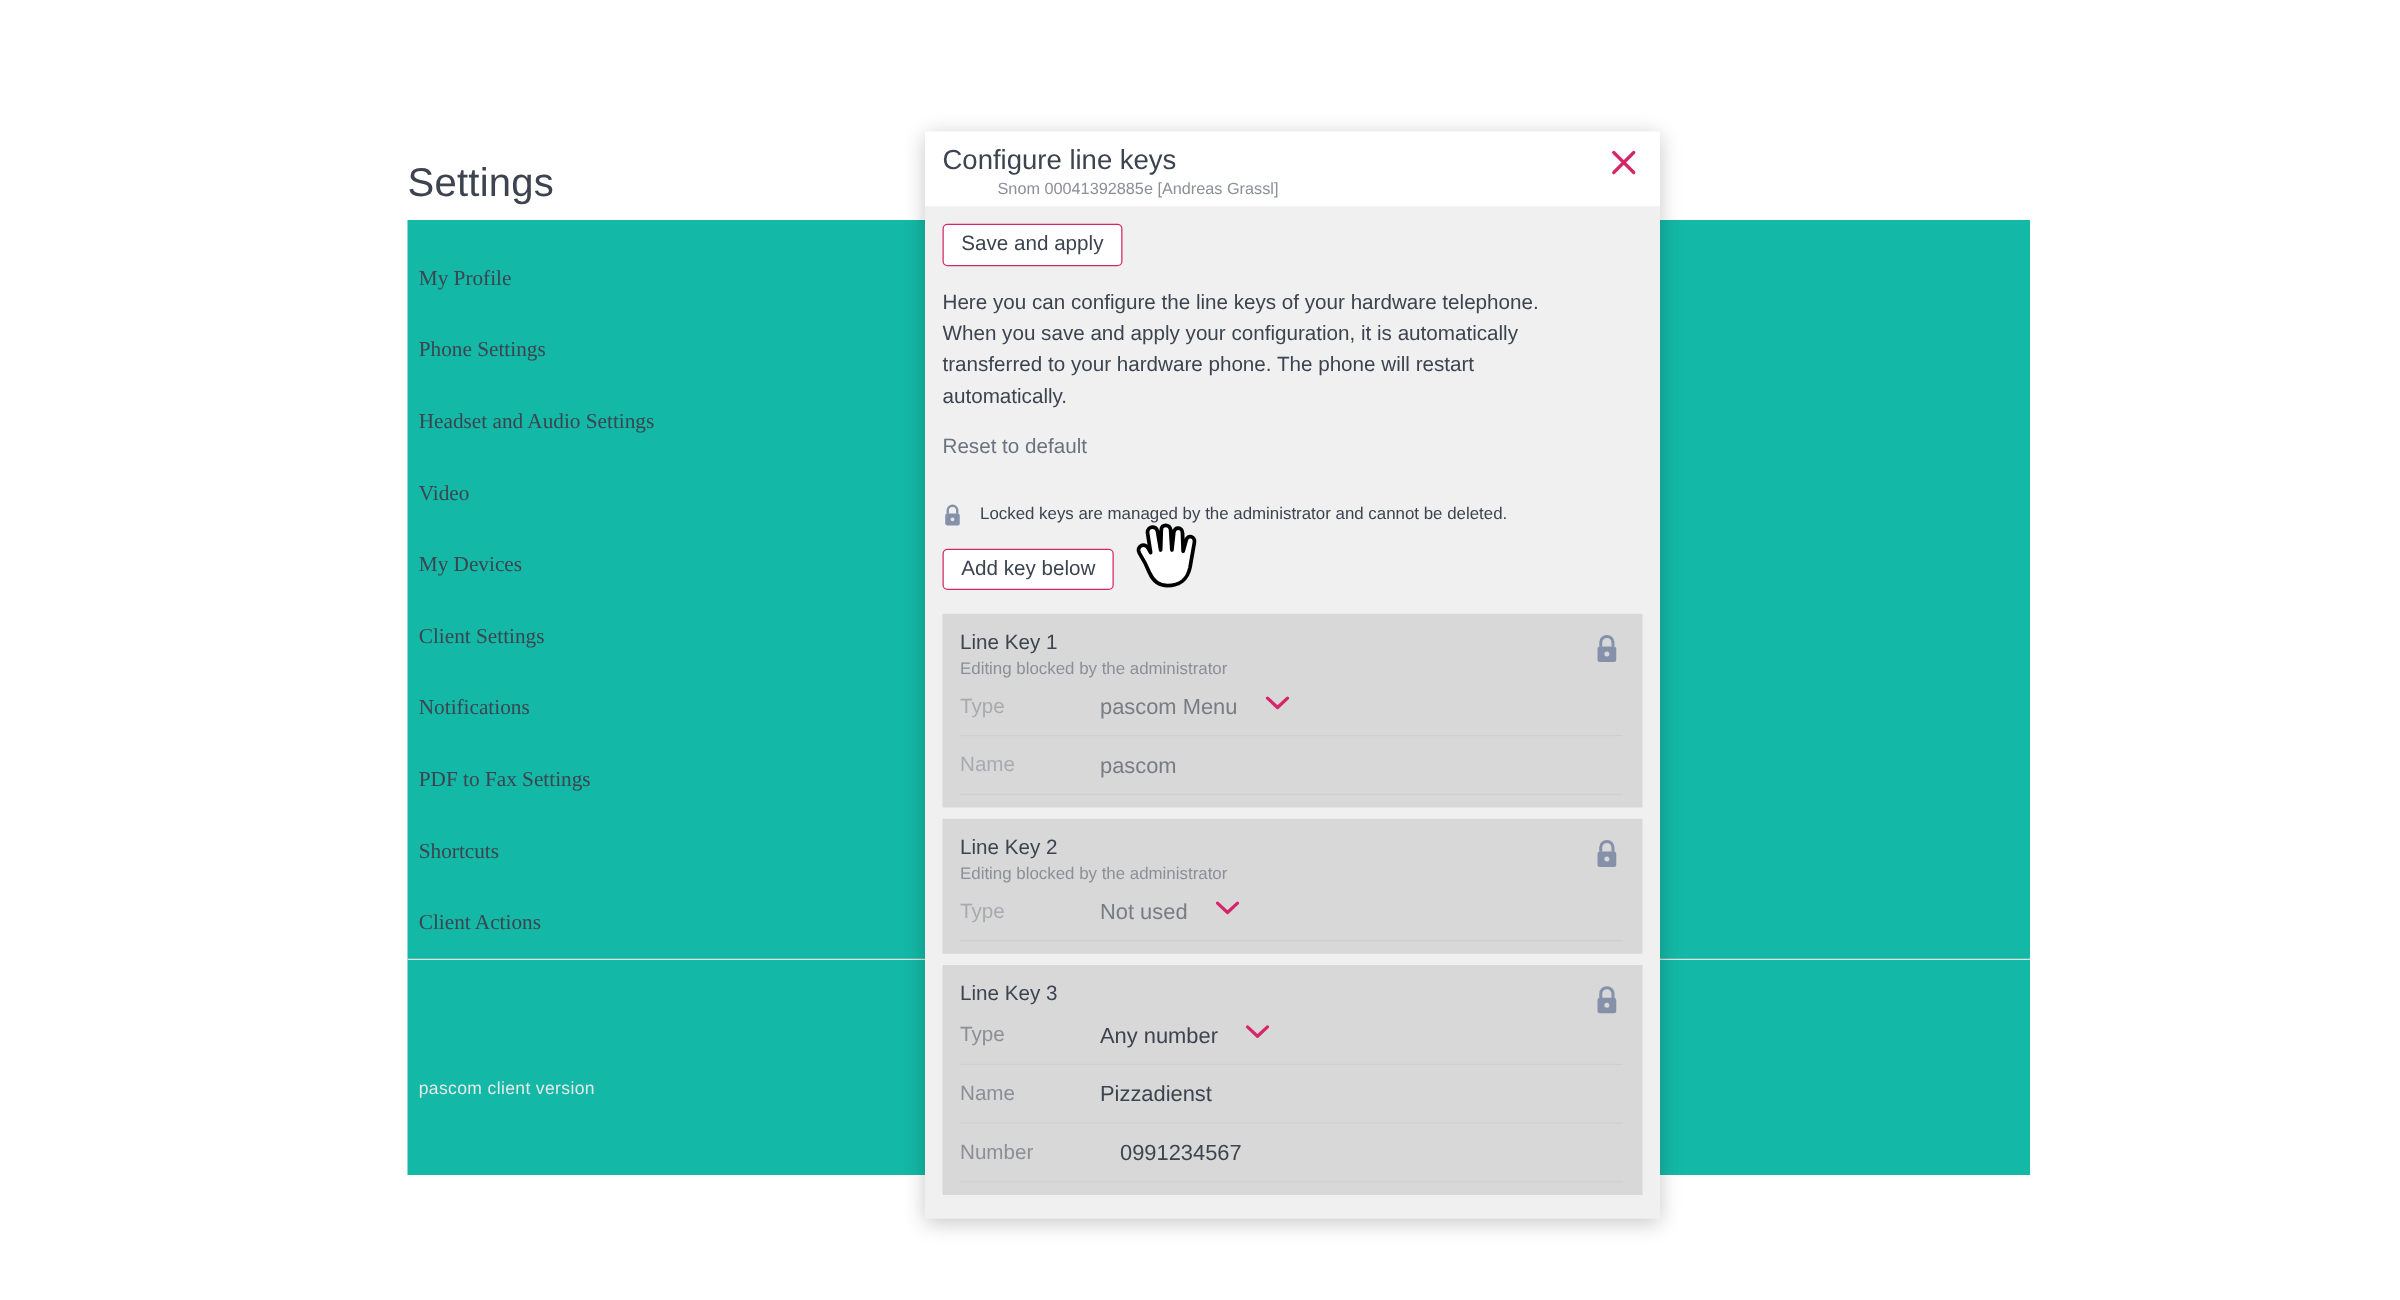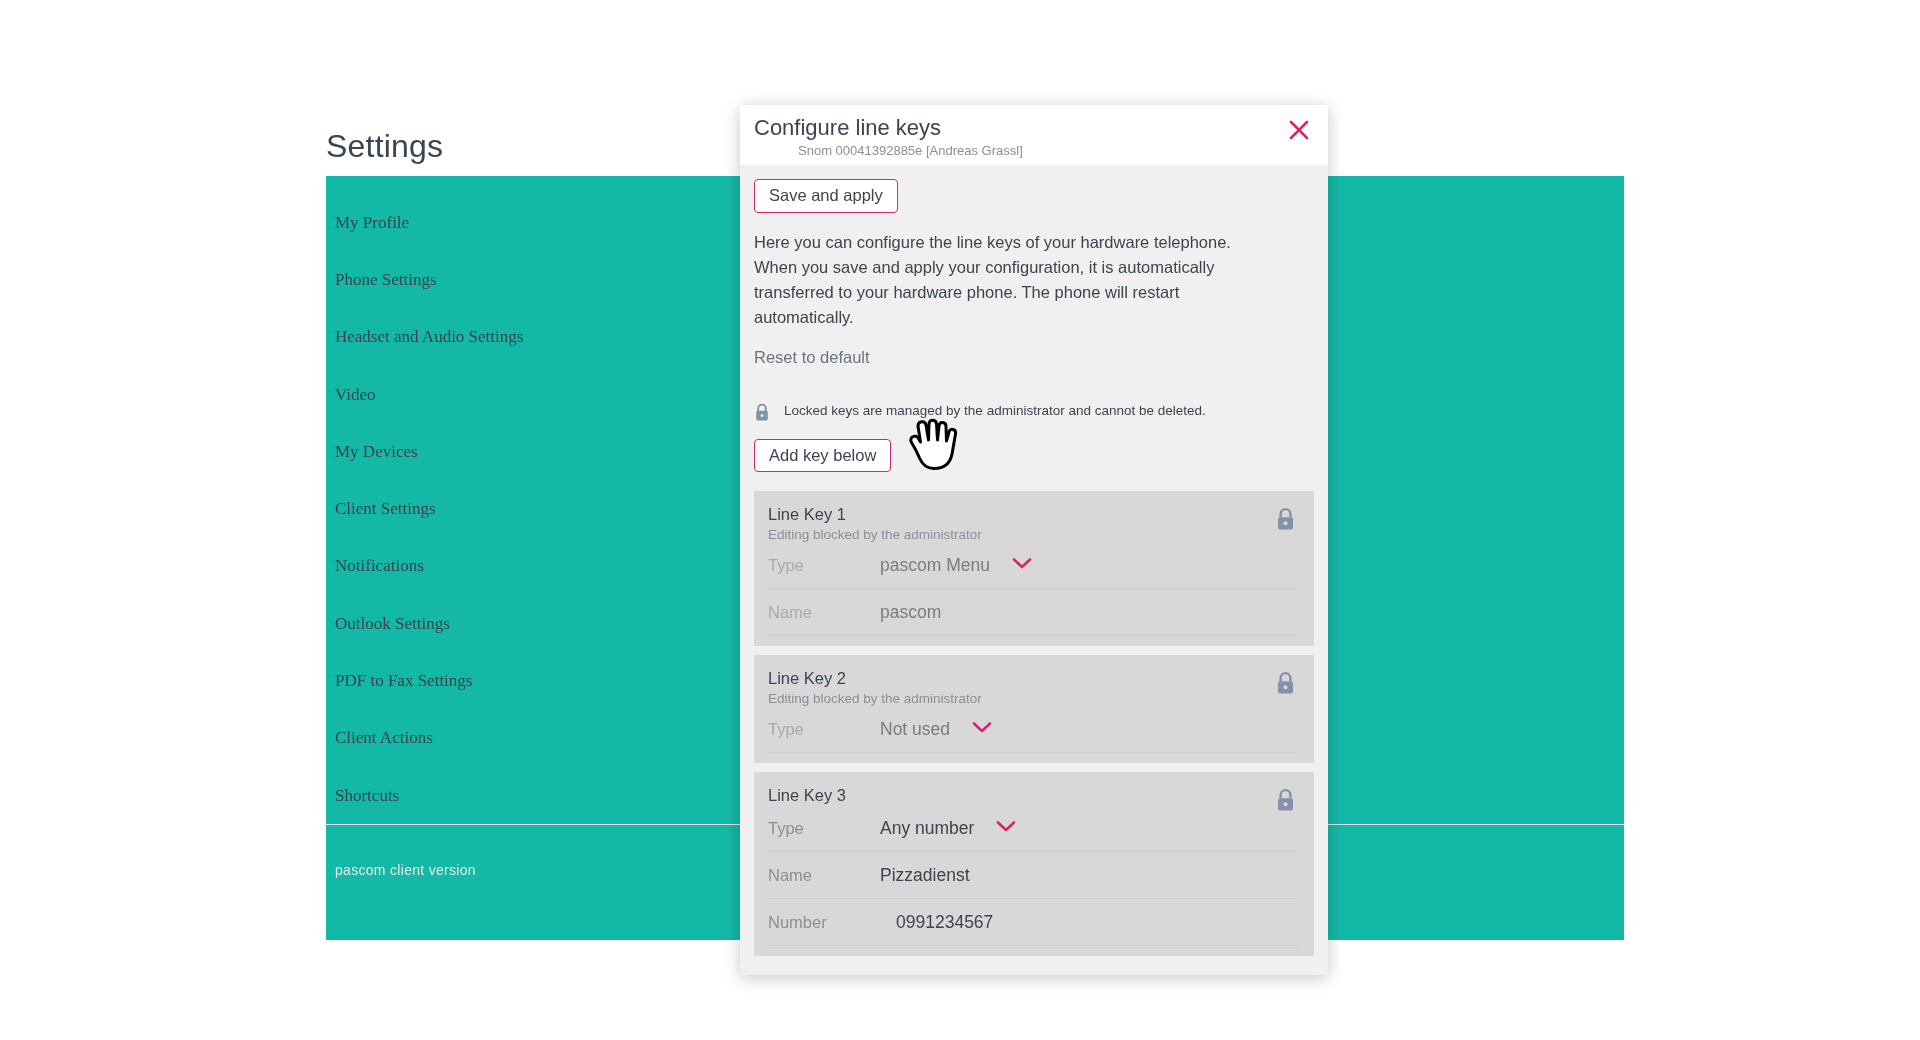--- a/index.html
+++ b/index.html
@@ -174,30 +174,27 @@
           <div class="nav-item">
             <span>My Devices</span>
           </div>
           <div class="nav-item">
             <span>Client Settings</span>
           </div>
           <div class="nav-item">
             <span>Notifications</span>
           </div>
           <div class="nav-item">
-            <span>Outlook Settings</span>
-          </div>
-          <div class="nav-item">
             <span>PDF to Fax Settings</span>
           </div>
           <div class="nav-item">
+            <span>Shortcuts</span>
+          </div>
+          <div class="nav-item">
             <span>Client Actions</span>
-          </div>
-          <div class="nav-item">
-            <span>Shortcuts</span>
           </div>
           <div class="nav-divider"></div>
         </div>
     </div>
 
     <div id="about-sub">pascom client version</div>
   </div>
 
   <div id="dialog">
 

